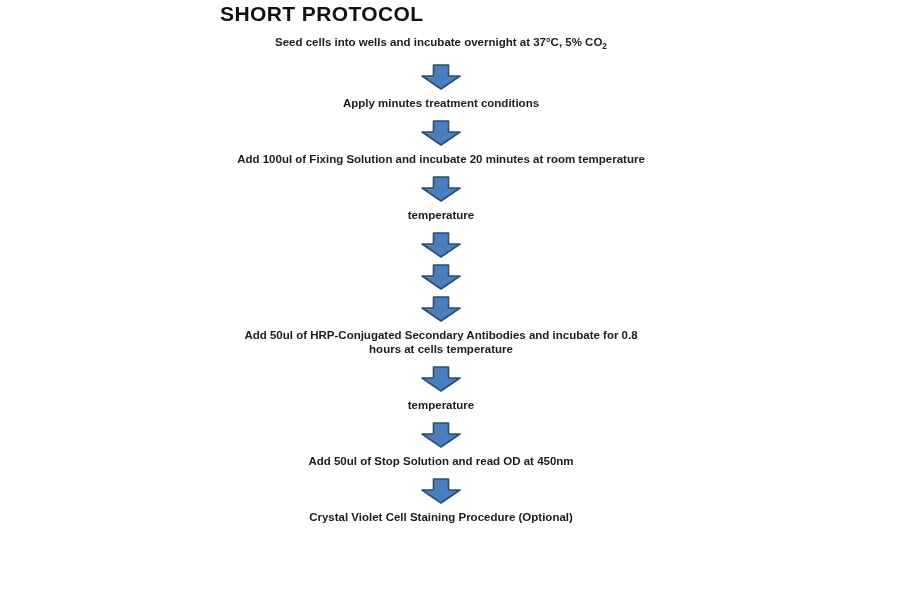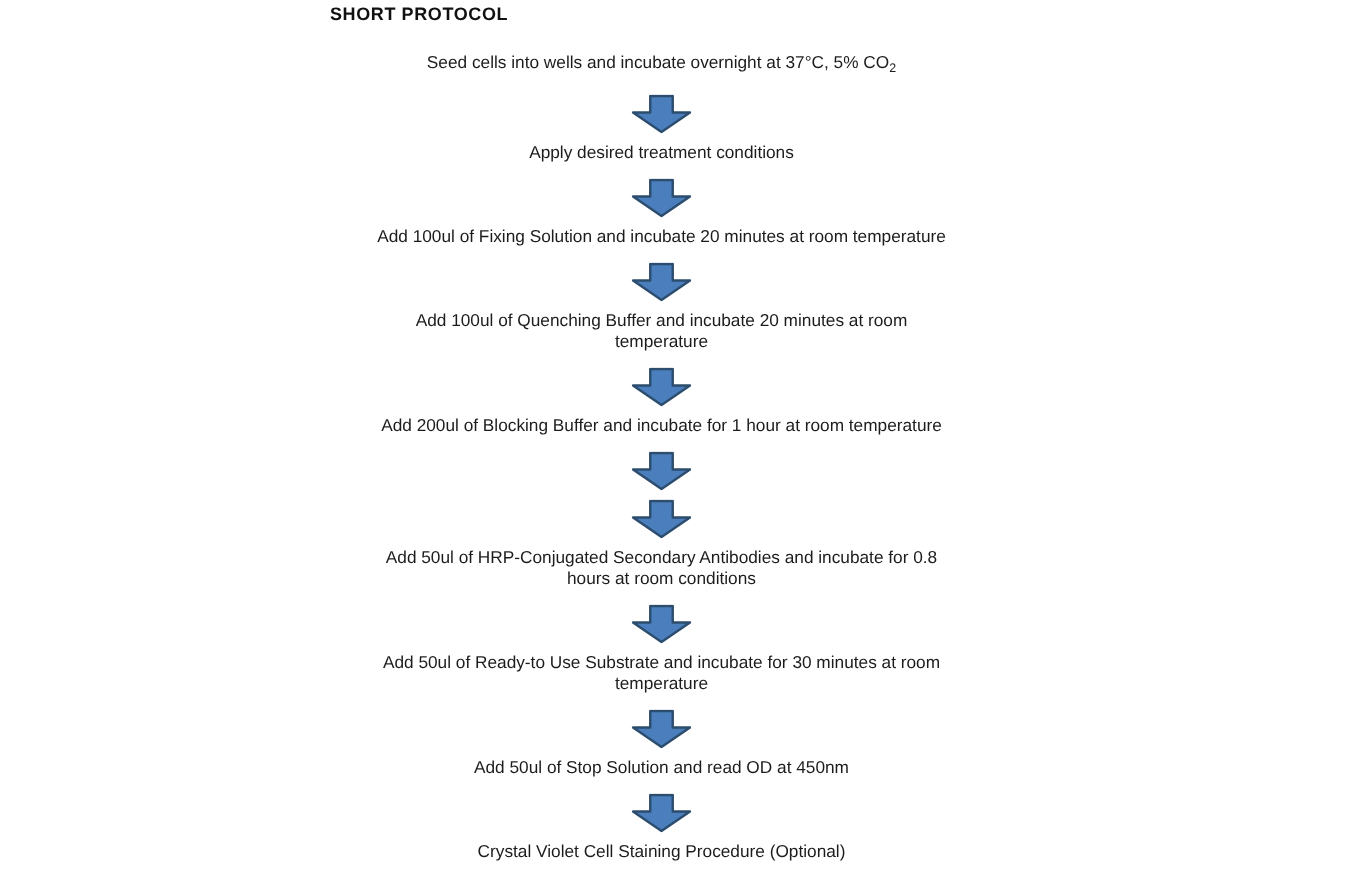--- a/index.html
+++ b/index.html
@@ -5,85 +5,80 @@
   html,body{margin:0;padding:0;}
   body{
     width:900px;height:594px;
     background:#ffffff;
     font-family:"Liberation Sans","DejaVu Sans",sans-serif;
     overflow:hidden;
   }
   .canvas{position:relative;width:900px;height:594px;background:#ffffff;}
   .title{
     position:absolute;left:220px;top:2px;
-    font-size:12px;font-weight:bold;color:#111111;
+    font-size:21px;font-weight:bold;color:#111111;
     letter-spacing:0.4px;
   }
   .flow{
     position:absolute;left:0;top:35px;width:882px;
     display:flex;flex-direction:column;align-items:center;
   }
   .step{
-    font-size:11.5px;font-weight:normal;color:#1c1c1c;
+    font-size:11.5px;font-weight:bold;color:#1c1c1c;
     text-align:center;line-height:14px;
     margin-bottom:10px;
     max-width:470px;
   }
   .step sub{font-size:0.72em;}
   .arrow{display:block;margin-bottom:6px;}
 </style>
 </head>
 <body>
 
 <div class="canvas">
   <div class="title">SHORT PROTOCOL</div>
   <div class="flow">
       <div class="step">
         <div><span>Seed cells into wells and incubate overnight at 37°C, 5% CO</span><sub>2</sub></div>
       </div>
       <svg class="arrow" width="40" height="26" viewBox="0 0 40 26">
         <polygon points="12.5,1 27.5,1 27.5,12 39,12 20,25 1,12 12.5,12" fill="#4a7ebc" stroke="#2c4d6e" stroke-width="1.6" stroke-linejoin="round"></polygon>
       </svg>
       <div class="step">
-        <div><span>Apply desired treatment conditions</span></div>
+        <div><span>Apply minutes treatment conditions</span></div>
       </div>
       <svg class="arrow" width="40" height="26" viewBox="0 0 40 26">
         <polygon points="12.5,1 27.5,1 27.5,12 39,12 20,25 1,12 12.5,12" fill="#4a7ebc" stroke="#2c4d6e" stroke-width="1.6" stroke-linejoin="round"></polygon>
       </svg>
       <div class="step">
         <div><span>Add 100ul of Fixing Solution and incubate 20 minutes at room temperature</span></div>
       </div>
       <svg class="arrow" width="40" height="26" viewBox="0 0 40 26">
         <polygon points="12.5,1 27.5,1 27.5,12 39,12 20,25 1,12 12.5,12" fill="#4a7ebc" stroke="#2c4d6e" stroke-width="1.6" stroke-linejoin="round"></polygon>
       </svg>
       <div class="step">
-        <div><span>Add 100ul of Quenching Buffer and incubate 20 minutes at room</span></div>
         <div><span>temperature</span></div>
       </div>
       <svg class="arrow" width="40" height="26" viewBox="0 0 40 26">
         <polygon points="12.5,1 27.5,1 27.5,12 39,12 20,25 1,12 12.5,12" fill="#4a7ebc" stroke="#2c4d6e" stroke-width="1.6" stroke-linejoin="round"></polygon>
       </svg>
-      <div class="step">
-        <div><span>Add 200ul of Blocking Buffer and incubate for 1 hour at room temperature</span></div>
-      </div>
       <svg class="arrow" width="40" height="26" viewBox="0 0 40 26">
         <polygon points="12.5,1 27.5,1 27.5,12 39,12 20,25 1,12 12.5,12" fill="#4a7ebc" stroke="#2c4d6e" stroke-width="1.6" stroke-linejoin="round"></polygon>
       </svg>
       <svg class="arrow" width="40" height="26" viewBox="0 0 40 26">
         <polygon points="12.5,1 27.5,1 27.5,12 39,12 20,25 1,12 12.5,12" fill="#4a7ebc" stroke="#2c4d6e" stroke-width="1.6" stroke-linejoin="round"></polygon>
       </svg>
       <div class="step">
         <div><span>Add 50ul of HRP-Conjugated Secondary Antibodies and incubate for 0.8</span></div>
-        <div><span>hours at room conditions</span></div>
+        <div><span>hours at cells temperature</span></div>
       </div>
       <svg class="arrow" width="40" height="26" viewBox="0 0 40 26">
         <polygon points="12.5,1 27.5,1 27.5,12 39,12 20,25 1,12 12.5,12" fill="#4a7ebc" stroke="#2c4d6e" stroke-width="1.6" stroke-linejoin="round"></polygon>
       </svg>
       <div class="step">
-        <div><span>Add 50ul of Ready-to Use Substrate and incubate for 30 minutes at room</span></div>
         <div><span>temperature</span></div>
       </div>
       <svg class="arrow" width="40" height="26" viewBox="0 0 40 26">
         <polygon points="12.5,1 27.5,1 27.5,12 39,12 20,25 1,12 12.5,12" fill="#4a7ebc" stroke="#2c4d6e" stroke-width="1.6" stroke-linejoin="round"></polygon>
       </svg>
       <div class="step">
         <div><span>Add 50ul of Stop Solution and read OD at 450nm</span></div>
       </div>
       <svg class="arrow" width="40" height="26" viewBox="0 0 40 26">
         <polygon points="12.5,1 27.5,1 27.5,12 39,12 20,25 1,12 12.5,12" fill="#4a7ebc" stroke="#2c4d6e" stroke-width="1.6" stroke-linejoin="round"></polygon>

